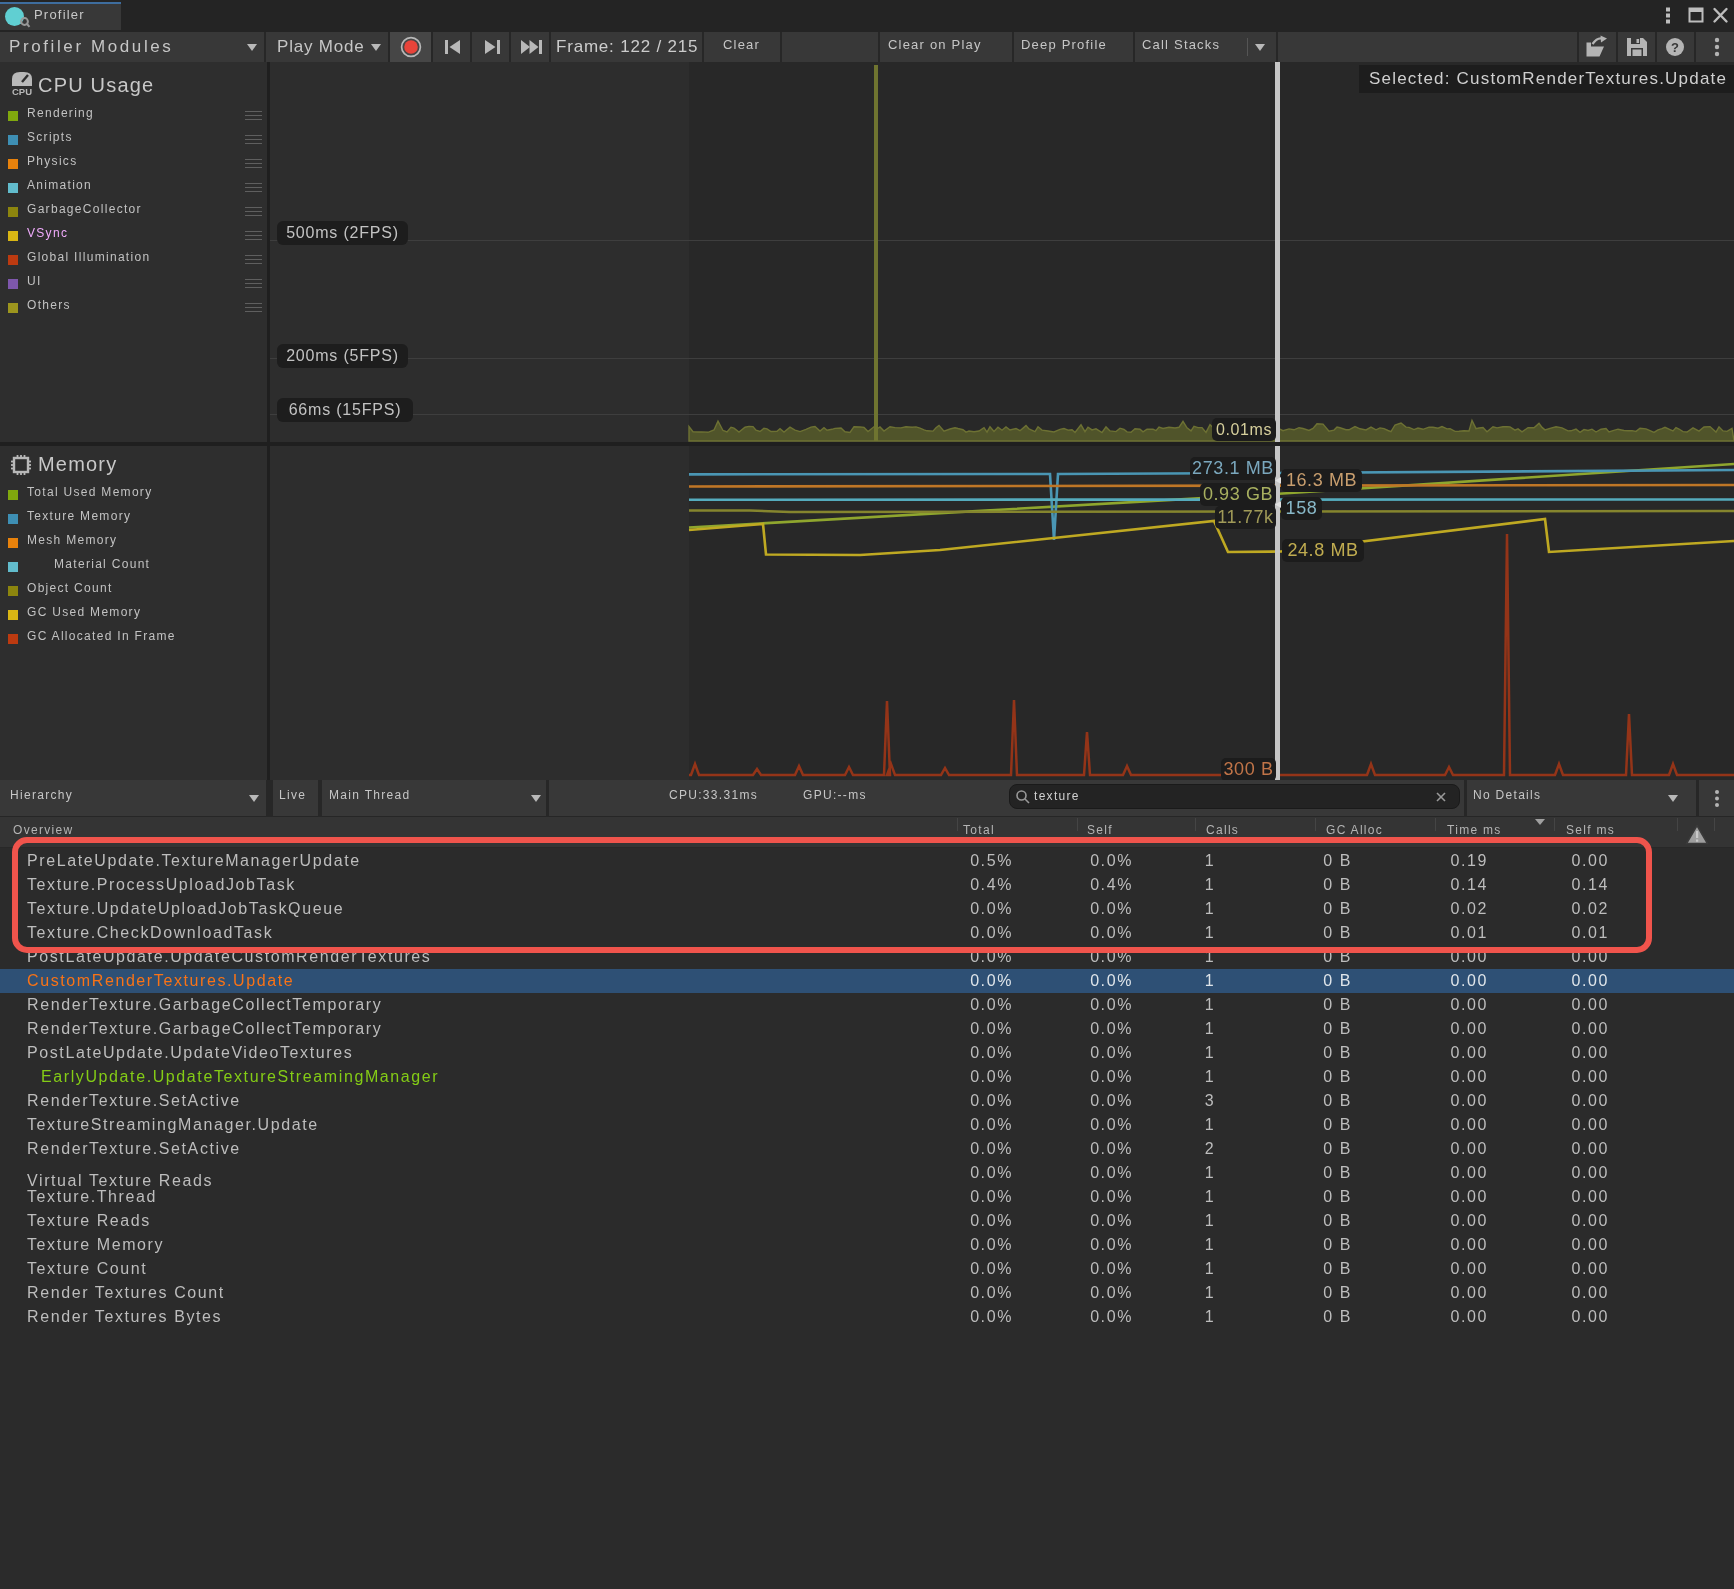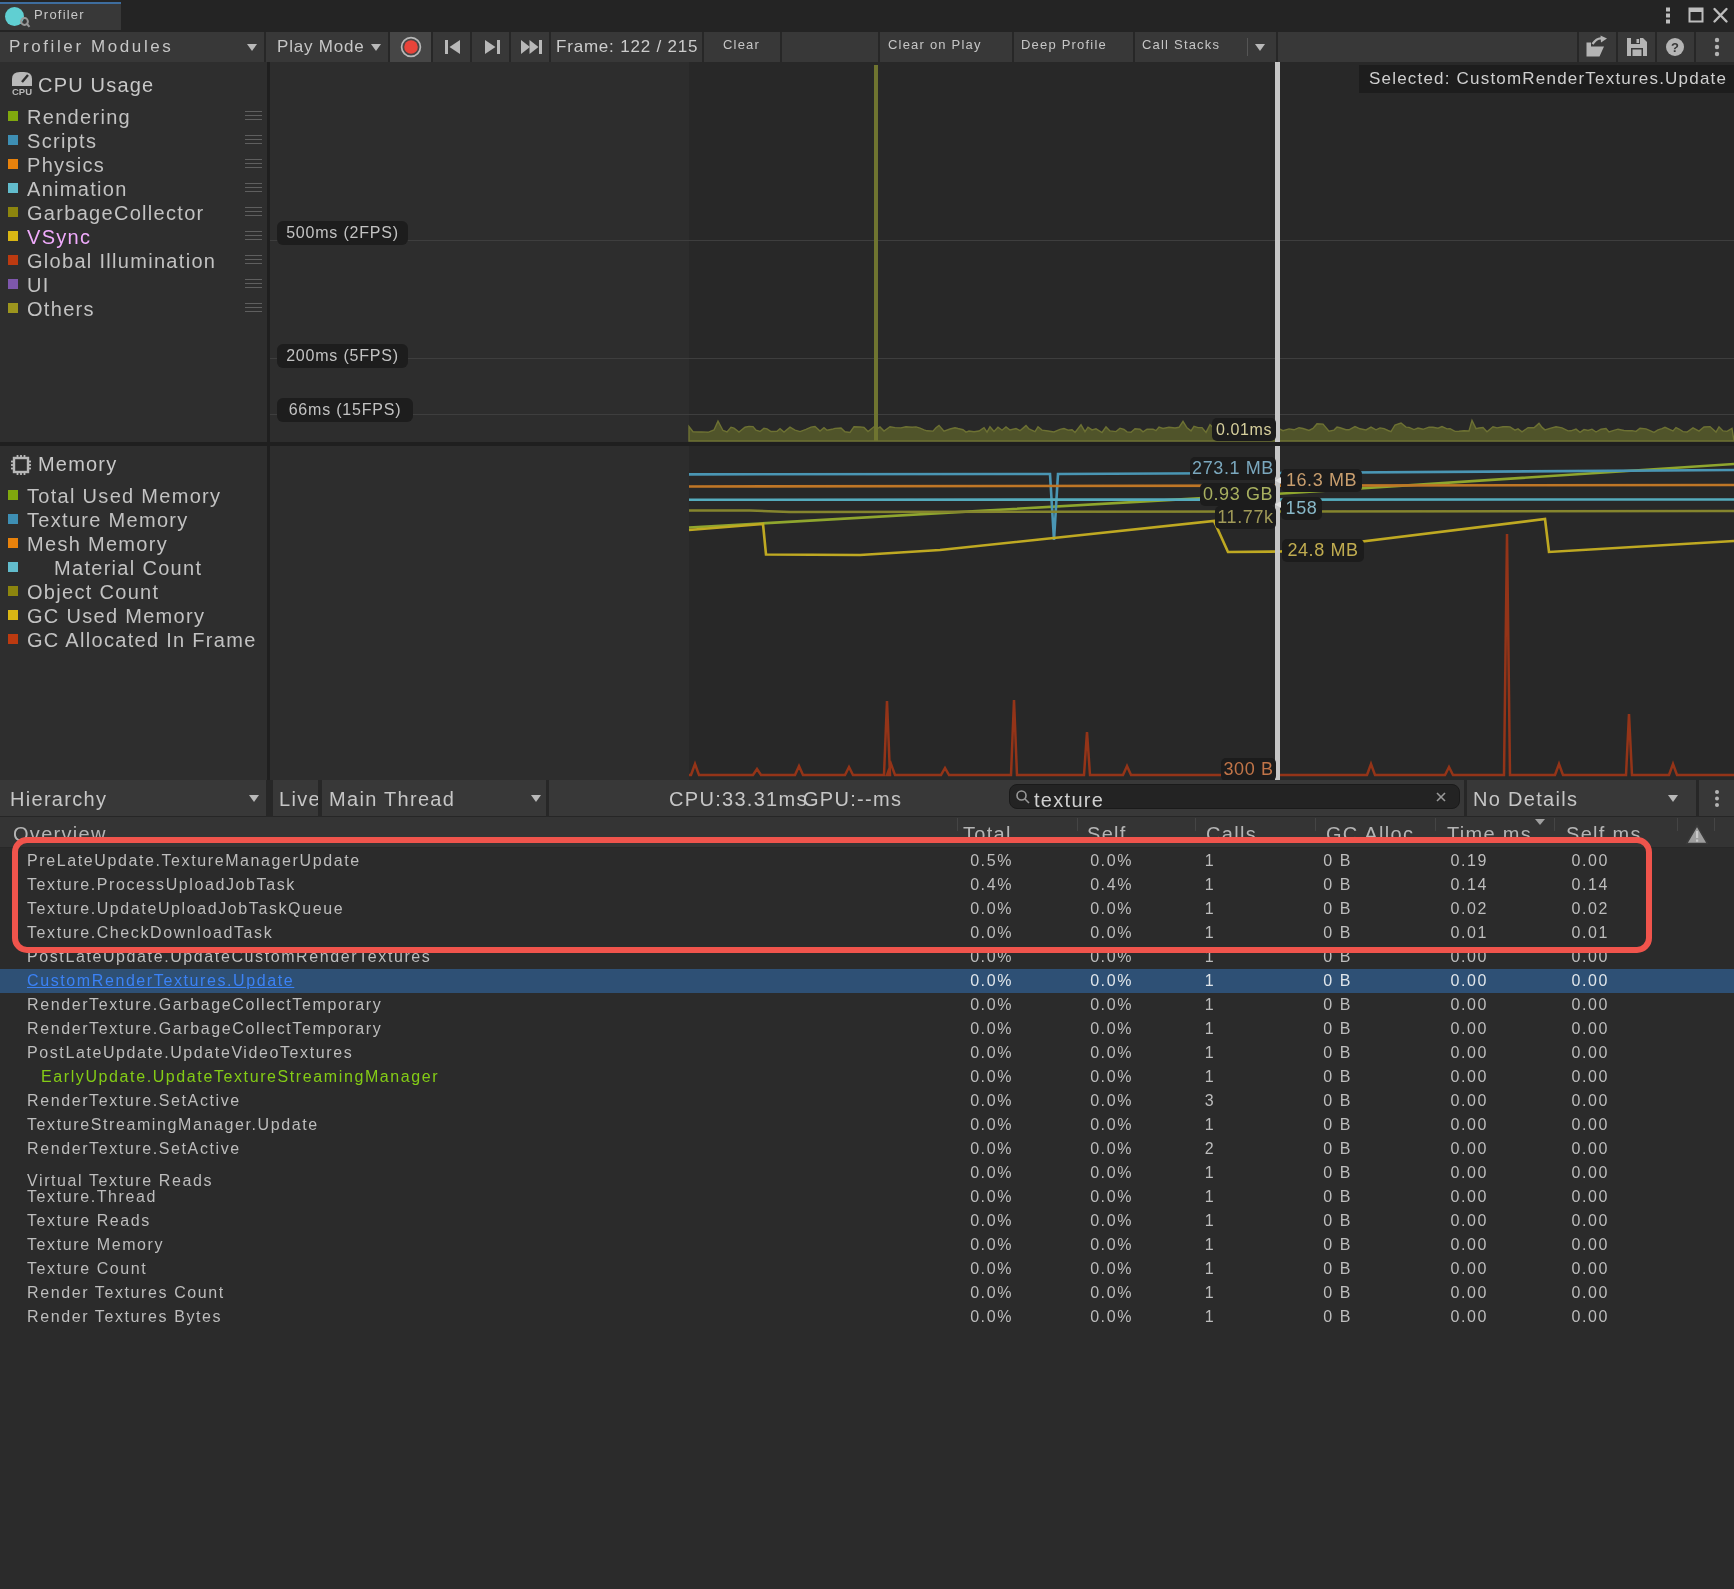--- a/index.html
+++ b/index.html
@@ -1,19 +1,19 @@
 <!DOCTYPE html>
 <html><head>
 <meta charset="utf-8">
 <style>
   * { margin:0; padding:0; box-sizing:border-box; }
   html,body { width:1734px; height:1589px; overflow:hidden; }
   body { background:#2b2b2b; font-family:"Liberation Sans", sans-serif; color:#c6c6c6; position:relative; }
   .abs { position:absolute; }
-  .t16 { font-size:20px; letter-spacing:1.3px; white-space:nowrap; }
+  .t16 { font-size:12px; letter-spacing:1.3px; white-space:nowrap; }
   .t17 { font-size:13px; letter-spacing:1.2px; white-space:nowrap; }
   .trow { font-size:16px; letter-spacing:1.6px; white-space:nowrap; }
   .hdr { font-size:20px; letter-spacing:1.2px; white-space:nowrap; color:#c8c8c8; }
   .vlab { font-size:18px; letter-spacing:0.6px; background:#1c1c1c; border-radius:5px; text-align:center; height:23px; line-height:23px; }
   .alab { font-size:16px; letter-spacing:0.8px; background:#1d1d1d; border-radius:6px; text-align:center; color:#c2c2c2; height:24px; line-height:24px; }
   .sep { width:2px; height:30px; background:#272727; top:32px; }
   .hsep { width:3px; height:37px; background:#272727; top:780px; }
 </style>
 </head>
 <body>
@@ -347,21 +347,21 @@
 <div class="abs trow" style="left:1444px;top:924px;width:44px;color:#bdbdbd;text-align:right;">0.01</div>
 <div class="abs trow" style="left:1565px;top:924px;width:44px;color:#bdbdbd;text-align:right;">0.01</div>
 <div class="abs trow" style="left:27px;top:948px;color:#bdbdbd;">PostLateUpdate.UpdateCustomRenderTextures</div>
 <div class="abs trow" style="left:965px;top:948px;width:48px;color:#bdbdbd;text-align:right;">0.0%</div>
 <div class="abs trow" style="left:1085px;top:948px;width:48px;color:#bdbdbd;text-align:right;">0.0%</div>
 <div class="abs trow" style="left:1195px;top:948px;width:30px;color:#bdbdbd;text-align:center;">1</div>
 <div class="abs trow" style="left:1316px;top:948px;width:36px;color:#bdbdbd;text-align:right;">0 B</div>
 <div class="abs trow" style="left:1444px;top:948px;width:44px;color:#bdbdbd;text-align:right;">0.00</div>
 <div class="abs trow" style="left:1565px;top:948px;width:44px;color:#bdbdbd;text-align:right;">0.00</div>
 <div class="abs" style="left:0;top:969px;width:1734px;height:24px;background:#2e5075;"></div>
-<div class="abs trow" style="left:27px;top:972px;color:#3b82f6;text-decoration:underline;">CustomRenderTextures.Update</div>
+<div class="abs trow" style="left:27px;top:972px;color:#f97316;">CustomRenderTextures.Update</div>
 <div class="abs trow" style="left:965px;top:972px;width:48px;color:#dfe5ea;text-align:right;">0.0%</div>
 <div class="abs trow" style="left:1085px;top:972px;width:48px;color:#dfe5ea;text-align:right;">0.0%</div>
 <div class="abs trow" style="left:1195px;top:972px;width:30px;color:#dfe5ea;text-align:center;">1</div>
 <div class="abs trow" style="left:1316px;top:972px;width:36px;color:#dfe5ea;text-align:right;">0 B</div>
 <div class="abs trow" style="left:1444px;top:972px;width:44px;color:#dfe5ea;text-align:right;">0.00</div>
 <div class="abs trow" style="left:1565px;top:972px;width:44px;color:#dfe5ea;text-align:right;">0.00</div>
 <div class="abs trow" style="left:27px;top:996px;color:#bdbdbd;">RenderTexture.GarbageCollectTemporary</div>
 <div class="abs trow" style="left:965px;top:996px;width:48px;color:#bdbdbd;text-align:right;">0.0%</div>
 <div class="abs trow" style="left:1085px;top:996px;width:48px;color:#bdbdbd;text-align:right;">0.0%</div>
 <div class="abs trow" style="left:1195px;top:996px;width:30px;color:#bdbdbd;text-align:center;">1</div>

